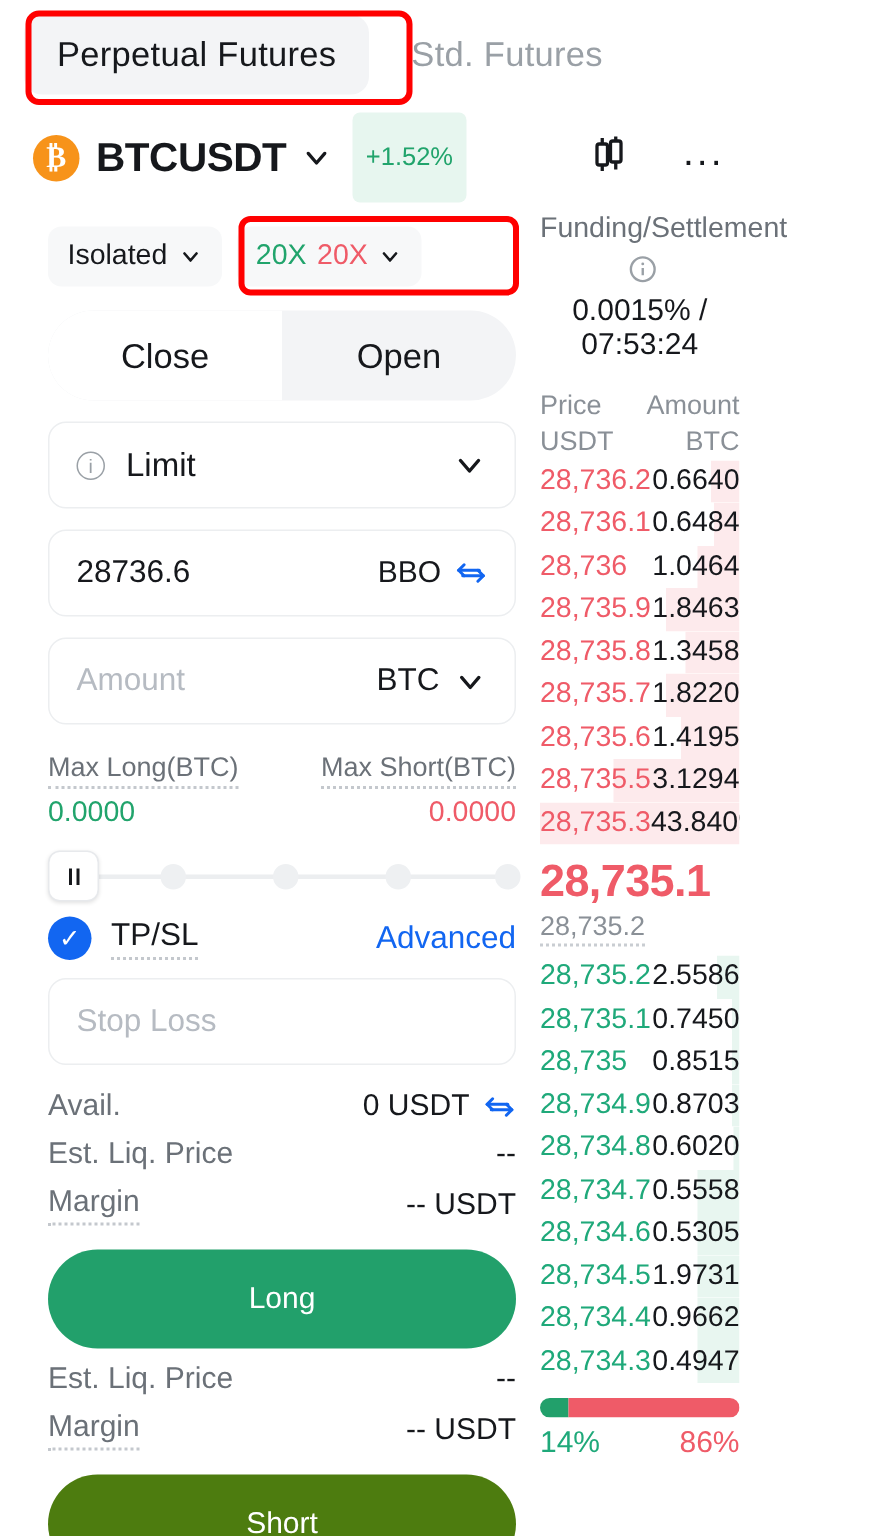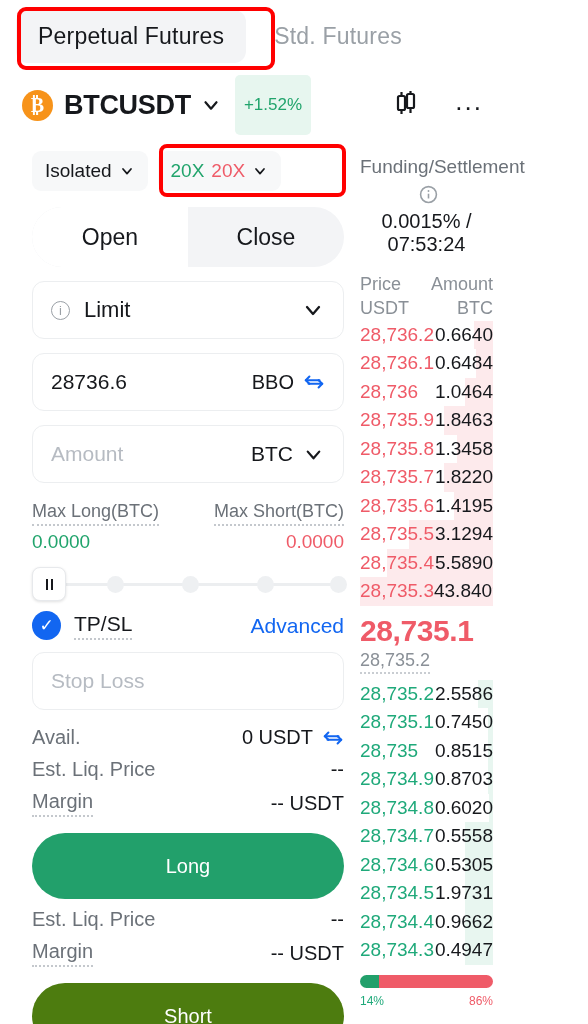--- a/index.html
+++ b/index.html
@@ -125,21 +125,21 @@
   .inforow.tight { margin-top: 9px; }
 
   .bigbtn {
     margin-top: 16px; height: 66px; border-radius: 33px; color: #fff;
     font-size: 20px; font-weight: 500; display: flex; align-items: center; justify-content: center;
   }
   .bigbtn.long { background: #22a06b; }
   .bigbtn.short { background: #4d7c0f; }
 
   
-  .obhead { text-align: center; color: #6b7178; font-size: 19px; margin-top: 14px; line-height: 1.45; }
+  .obhead { text-align: center; color: #6b7178; font-size: 19px; line-height: 1.45; }
   .obhead .ii { display: inline-flex; vertical-align: -3px; margin-left: 4px; }
   .obvalue { text-align: center; font-size: 20px; color: #16181c; margin-top: 2px; }
 
   .colhead { display: flex; margin-top: 16px; color: #8a9097; font-size: 18px; line-height: 1.35; }
   .colhead .c1 { flex: 1 1 auto; }
   .colhead .c2 { text-align: right; }
 
   .obrow {
     position: relative; display: flex; align-items: center; height: 28.5px;
     font-size: 19px; overflow: hidden;
@@ -152,21 +152,21 @@
   .bid .p { color: #1fa97a; }
   .bid .depth { background: #e8f6f0; }
 
   .midbox { padding: 8px 0 6px 0; }
   .midprice { font-size: 30px; font-weight: 700; color: #ef5b68; letter-spacing: -.4px; }
   .midsub { font-size: 18px; color: #8a9097; margin-top: 2px; border-bottom: 2px dotted #c9cdd2; display: inline-block; padding-bottom: 1px; }
 
   .ratiobar { display: flex; height: 13px; border-radius: 7px; overflow: hidden; margin-top: 10px; }
   .ratiobar .g { background: #22a06b; }
   .ratiobar .r { background: #ef5b68; }
-  .ratiorow { display: flex; margin-top: 6px; font-size: 12px; }
+  .ratiorow { display: flex; margin-top: 6px; font-size: 20px; }
   .ratiorow .g { color: #1fa97a; }
   .ratiorow .r { color: #ef5b68; margin-left: auto; }
 </style>
 </head>
 <body>
 
 <div class="screen">
 
   <div class="tabbar">
     <div class="tab active">Perpetual Futures</div>
@@ -214,22 +214,22 @@
           <span class="lev-r">20X</span>
           <svg width="16" height="16" viewBox="0 0 24 24" fill="none" stroke="#16181c" stroke-width="2.6" stroke-linecap="round" stroke-linejoin="round">
             <polyline points="6 9 12 16 18 9"></polyline>
             </svg>
         </div>
         <div class="hl-lev"></div>
       </div>
 
       <div class="seg">
         <div class="seg-thumb"></div>
+        <div class="seg-item">Close</div>
         <div class="seg-item">Open</div>
-        <div class="seg-item">Close</div>
       </div>
 
       <div class="field">
         <i class="info-circ">i</i>
         <span class="lbl-type">Limit</span>
         <span class="right-side">
           <svg width="24" height="24" viewBox="0 0 24 24" fill="none" stroke="#16181c" stroke-width="2.3" stroke-linecap="round" stroke-linejoin="round">
               <polyline points="6 9 12 16 18 9"></polyline>
             </svg>
         </span>
@@ -389,25 +389,20 @@
             <div class="depth" style="width: 29%;"></div>
             <span class="p">28,735.6</span>
             <span class="a">1.4195</span>
           </div>
           <div class="obrow ask">
             <div class="depth" style="width: 63%;"></div>
             <span class="p">28,735.5</span>
             <span class="a">3.1294</span>
           </div>
           <div class="obrow ask">
-            <div class="depth" style="width: 80%;"></div>
-            <span class="p">28,735.4</span>
-            <span class="a">5.5890</span>
-          </div>
-          <div class="obrow ask">
             <div class="depth" style="width: 100%;"></div>
             <span class="p">28,735.3</span>
             <span class="a">43.8409</span>
           </div>
         </div>
 
       <div class="midbox">
         <div class="midprice">28,735.1</div>
         <div class="midsub">28,735.2</div>
       </div>

